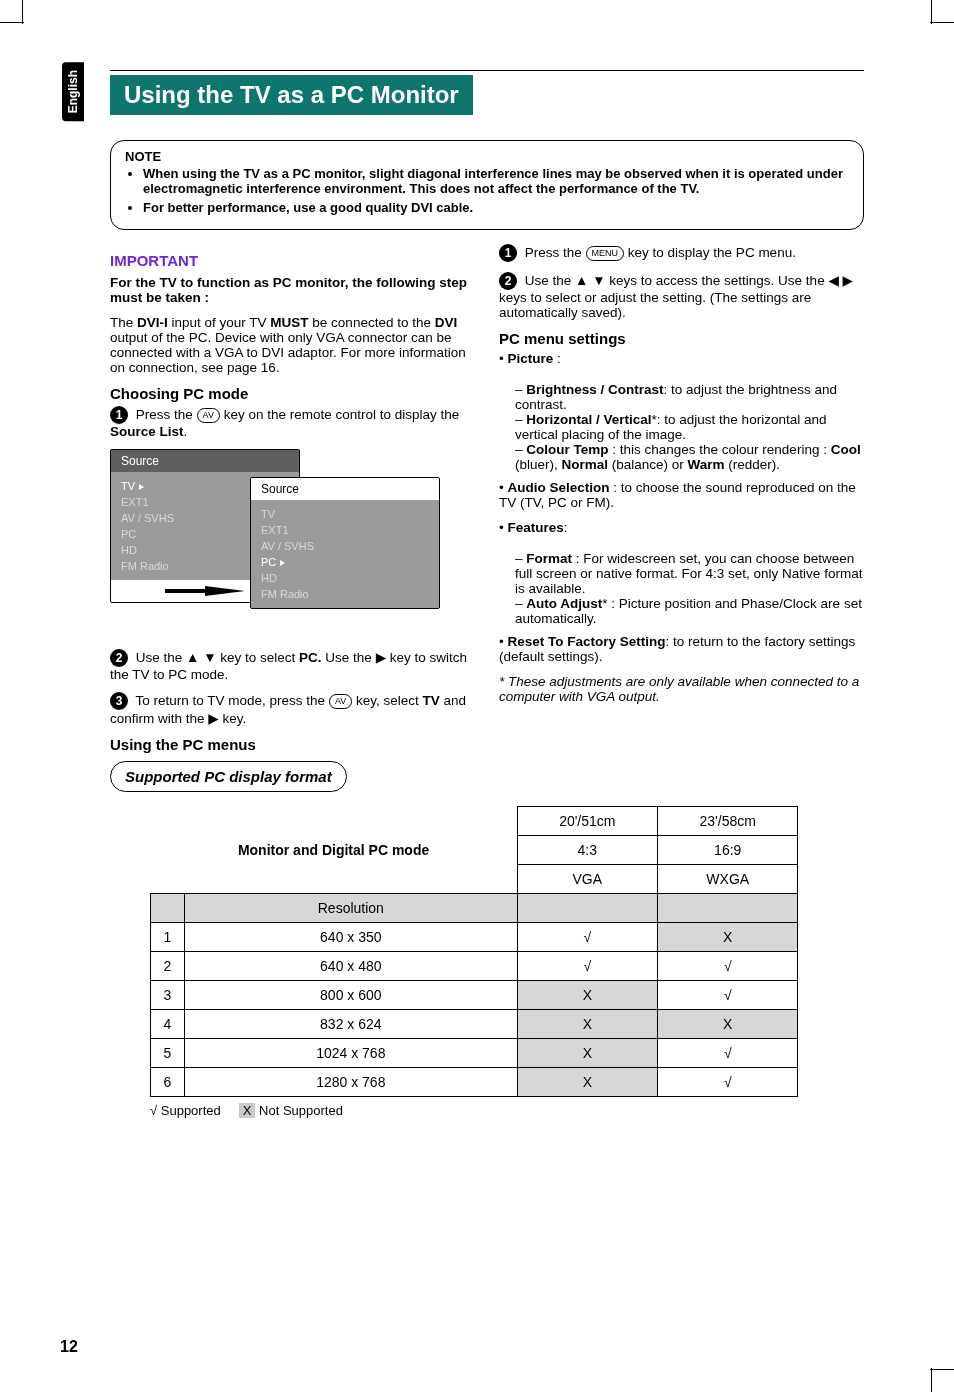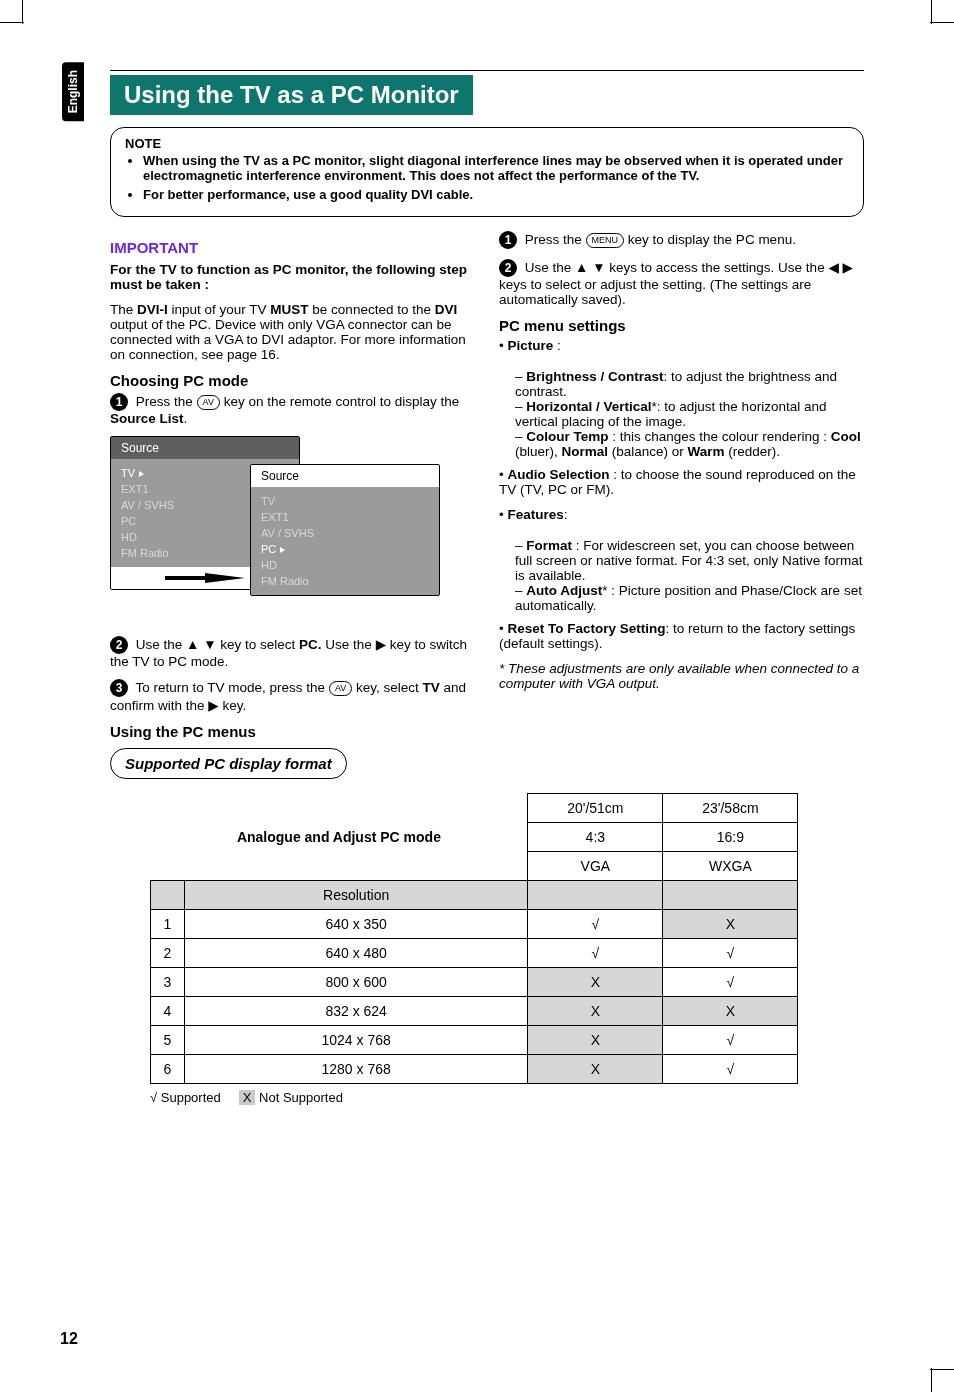--- a/index.html
+++ b/index.html
@@ -54,20 +54,21 @@
     border: none;
     border-top: 1px solid #000;
     margin: 0 0 4px 0;
   }
   .note-box {
     border: 1px solid #000;
     border-radius: 14px;
     padding: 8px 14px 10px 14px;
     margin-bottom: 14px;
     font-size: 13px;
+    margin-top: 13px;
   }
   .note-box .note-label { font-weight: bold; }
   .note-box ul { margin: 2px 0 0 0; padding-left: 18px; }
   .note-box ul li { margin-bottom: 4px; font-weight: bold; }
 
   .cols { display: flex; gap: 24px; }
   .col { flex: 1; font-size: 13.5px; }
   .col p { margin: 0 0 10px 0; }
   .section-head { font-weight: bold; color: #6d28d9; margin: 8px 0 6px 0; font-size: 15px; }
   .subsection-head { font-weight: bold; margin: 10px 0 4px 0; font-size: 15px; }
@@ -180,21 +181,21 @@
     padding: 6px 8px;
   }
   table.support .grey { background: #d7d7d7; }
   .legend { margin: 6px 0 0 40px; font-size: 13px; }
   .legend .xbox {
     background: #c9c9c9; padding: 0 4px; display: inline-block;
   }
 
   .pagenum {
     position: absolute;
-    left: 60px; bottom: 44px;
+    left: 60px; bottom: 36px;
     font-weight: bold;
     font-size: 16px;
   }
   .italic { font-style: italic; }
 </style>
 </head>
 <body>
 
 <div class="page">
   <span class="crop-mark crop-tl-v"></span>
@@ -313,21 +314,21 @@
         <p>• <b>Reset To Factory Setting</b><span>: to return to the factory settings (default settings).</span></p>
 
         <p class="italic">* These adjustments are only available when connected to a computer with VGA output.</p>
       </div>
     </div>
 
     
     <table class="support">
       <tbody>
           <tr>
-        <td rowspan="3" colspan="2" style="font-weight:bold;border-top:none;border-left:none;">Analogue and Adjust PC mode</td>
+        <td rowspan="3" colspan="2" style="font-weight:bold;border-top:none;border-left:none;">Monitor and Digital PC mode</td>
         <td>20'/51cm</td>
         <td>23'/58cm</td>
       </tr>
       <tr>
         <td>4:3</td>
         <td>16:9</td>
       </tr>
       <tr>
         <td>VGA</td>
         <td>WXGA</td>

